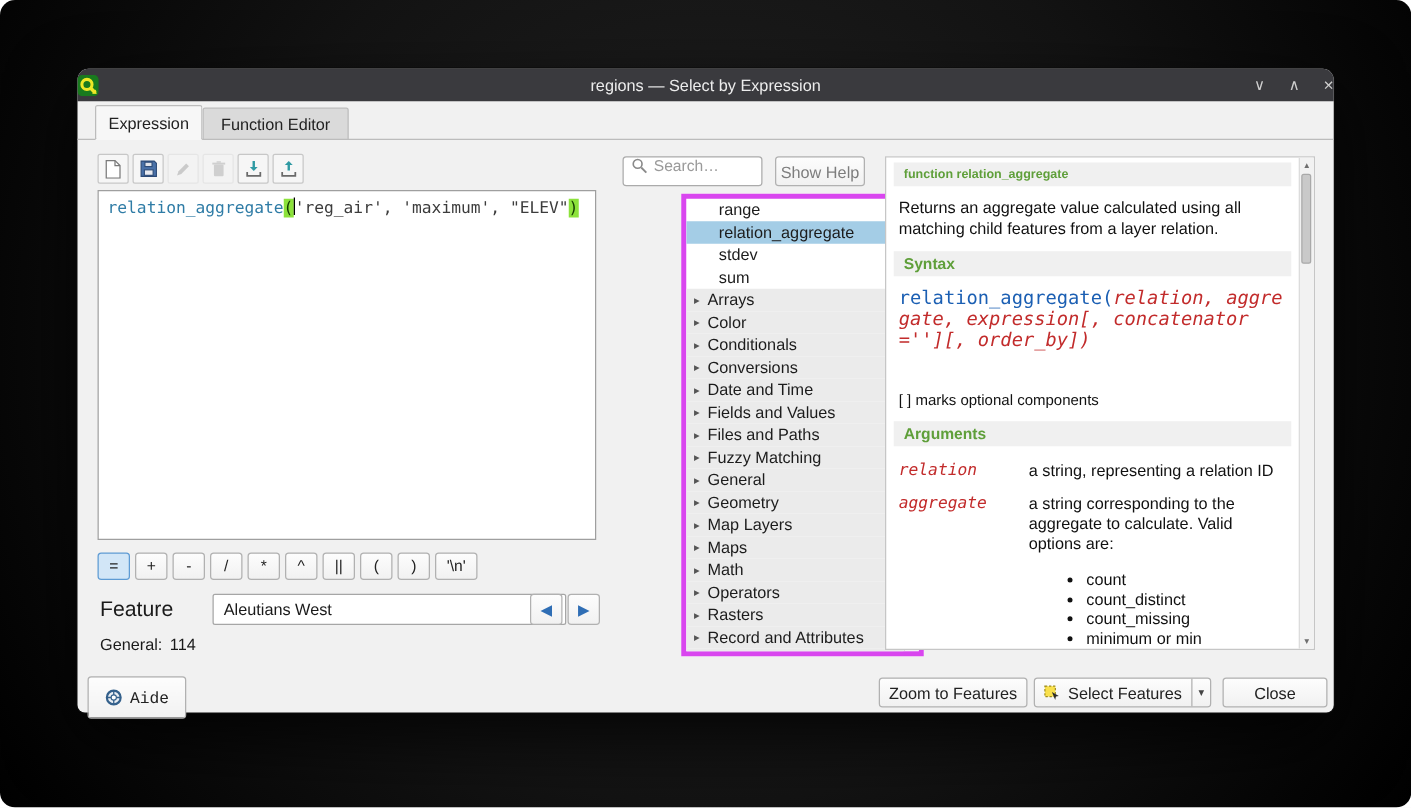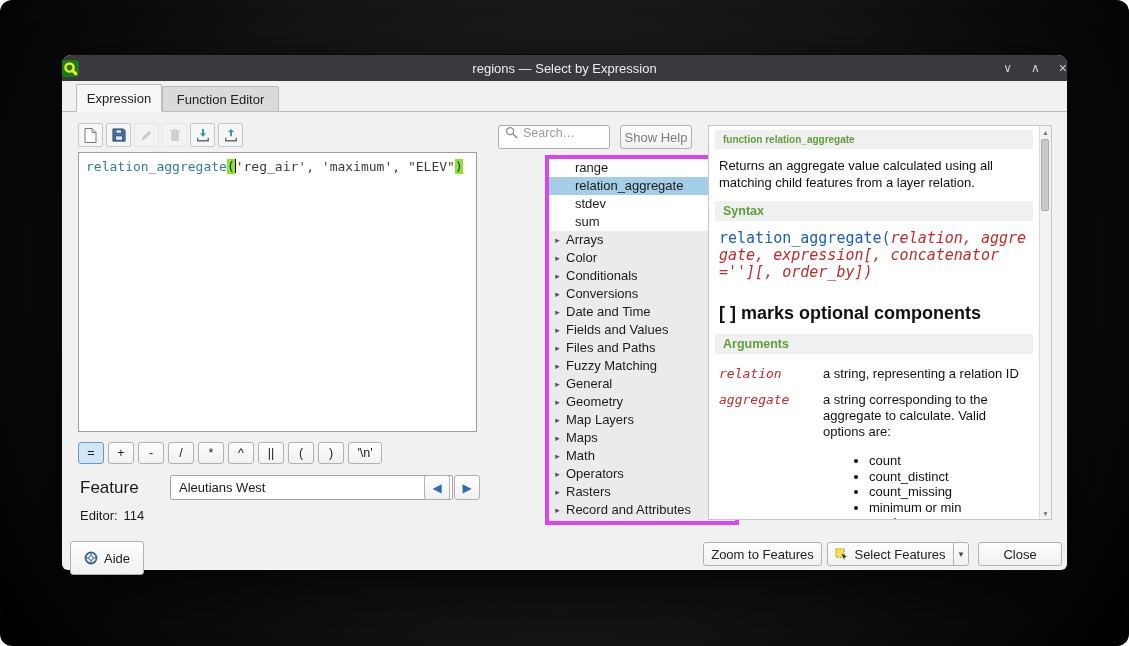--- a/index.html
+++ b/index.html
@@ -89,30 +89,30 @@
   .help-panel { position:absolute; left:646px; top:70px; width:344px; height:395px;
                 background:#fff; border:1px solid #c6c6c6; overflow:hidden; }
   .help-content { position:absolute; left:0; top:0; right:12px; bottom:0; padding:4px 6px; overflow:hidden; }
   .help-title { background:#f0f0f0; color:#5f9f3a; font-weight:bold; font-size:10px; padding:4px 8px; }
   .help-desc { font-size:13px; color:#111; line-height:17px; margin:8px 4px 10px; }
   .help-bar { background:#f0f0f0; color:#5f9f3a; font-weight:bold; font-size:12.5px; padding:3px 8px; margin:10px 0 9px; }
   .syntax-code { font-family:"DejaVu Sans Mono",monospace; font-size:15px; line-height:17px;
                  word-break:break-all; margin:0 4px; }
   .code-fn { color:#1b5fb3; }
   .code-args { color:#c22b2b; font-style:italic; }
-  .opt-note { font-size:18px; color:#111; margin:22px 4px 4px;font-weight:bold; }
+  .opt-note { font-size:12px; color:#111; margin:32px 4px 4px; }
   .args-grid { display:grid; grid-template-columns:104px 1fr; row-gap:10px; margin:12px 4px 0; }
   .arg-name { color:#c22b2b; font-style:italic; font-family:"DejaVu Sans Mono",monospace; font-size:13px; }
   .arg-desc { font-size:13px; line-height:16px; color:#111; }
   .opts { margin:13px 0 0 0; padding-left:46px; }
   .opts li { font-size:13px; line-height:15.5px; }
 
   
   .footer-btn { position:absolute; height:25px; }
-  #btn-aide { left:8px; top:486px; padding:16px 13px; gap:6px; }
+  #btn-aide { left:8px; top:486px; padding:16px 13px; gap:6px;font-family:Liberation Mono, monospace; }
   #btn-zoom { left:641px; top:487px; width:119px; height:24px; }
   #btn-select { left:765px; top:487px; width:142px; height:24px; padding:0; }
   #btn-select .main { flex:1; display:flex; align-items:center; justify-content:center; gap:6px; height:100%; }
   #btn-select .dd { width:15px; height:100%; border-left:1px solid #b1b1b1; display:flex; align-items:center; justify-content:center; font-size:9px; color:#444; }
   #btn-close { left:916px; top:487px; width:84px; height:24px; }
 </style>
 </head>
 <body>
 
 <div class="stage">
@@ -219,21 +219,21 @@
       </div>
       <button class="btn navbtn" id="nav-prev">
           <span class="nav-glyph">◀</span>
         </button>
       <button class="btn navbtn" id="nav-next">
           <span class="nav-glyph">▶</span>
         </button>
     </div>
 
     <div class="preview-row">
-      <span>Editor:</span>
+      <span>General:</span>
       <span>114</span>
     </div>
 
     <div class="search-box">
       <span style="display:flex;">
           <svg width="13" height="13" viewBox="0 0 14 14">
             <circle cx="5.5" cy="5.5" r="3.8" fill="none" stroke="#8a8a8a" stroke-width="1.4"></circle>
             <path d="M8.6 8.6L13 13" stroke="#8a8a8a" stroke-width="1.6"></path>
           </svg>
         </span>

